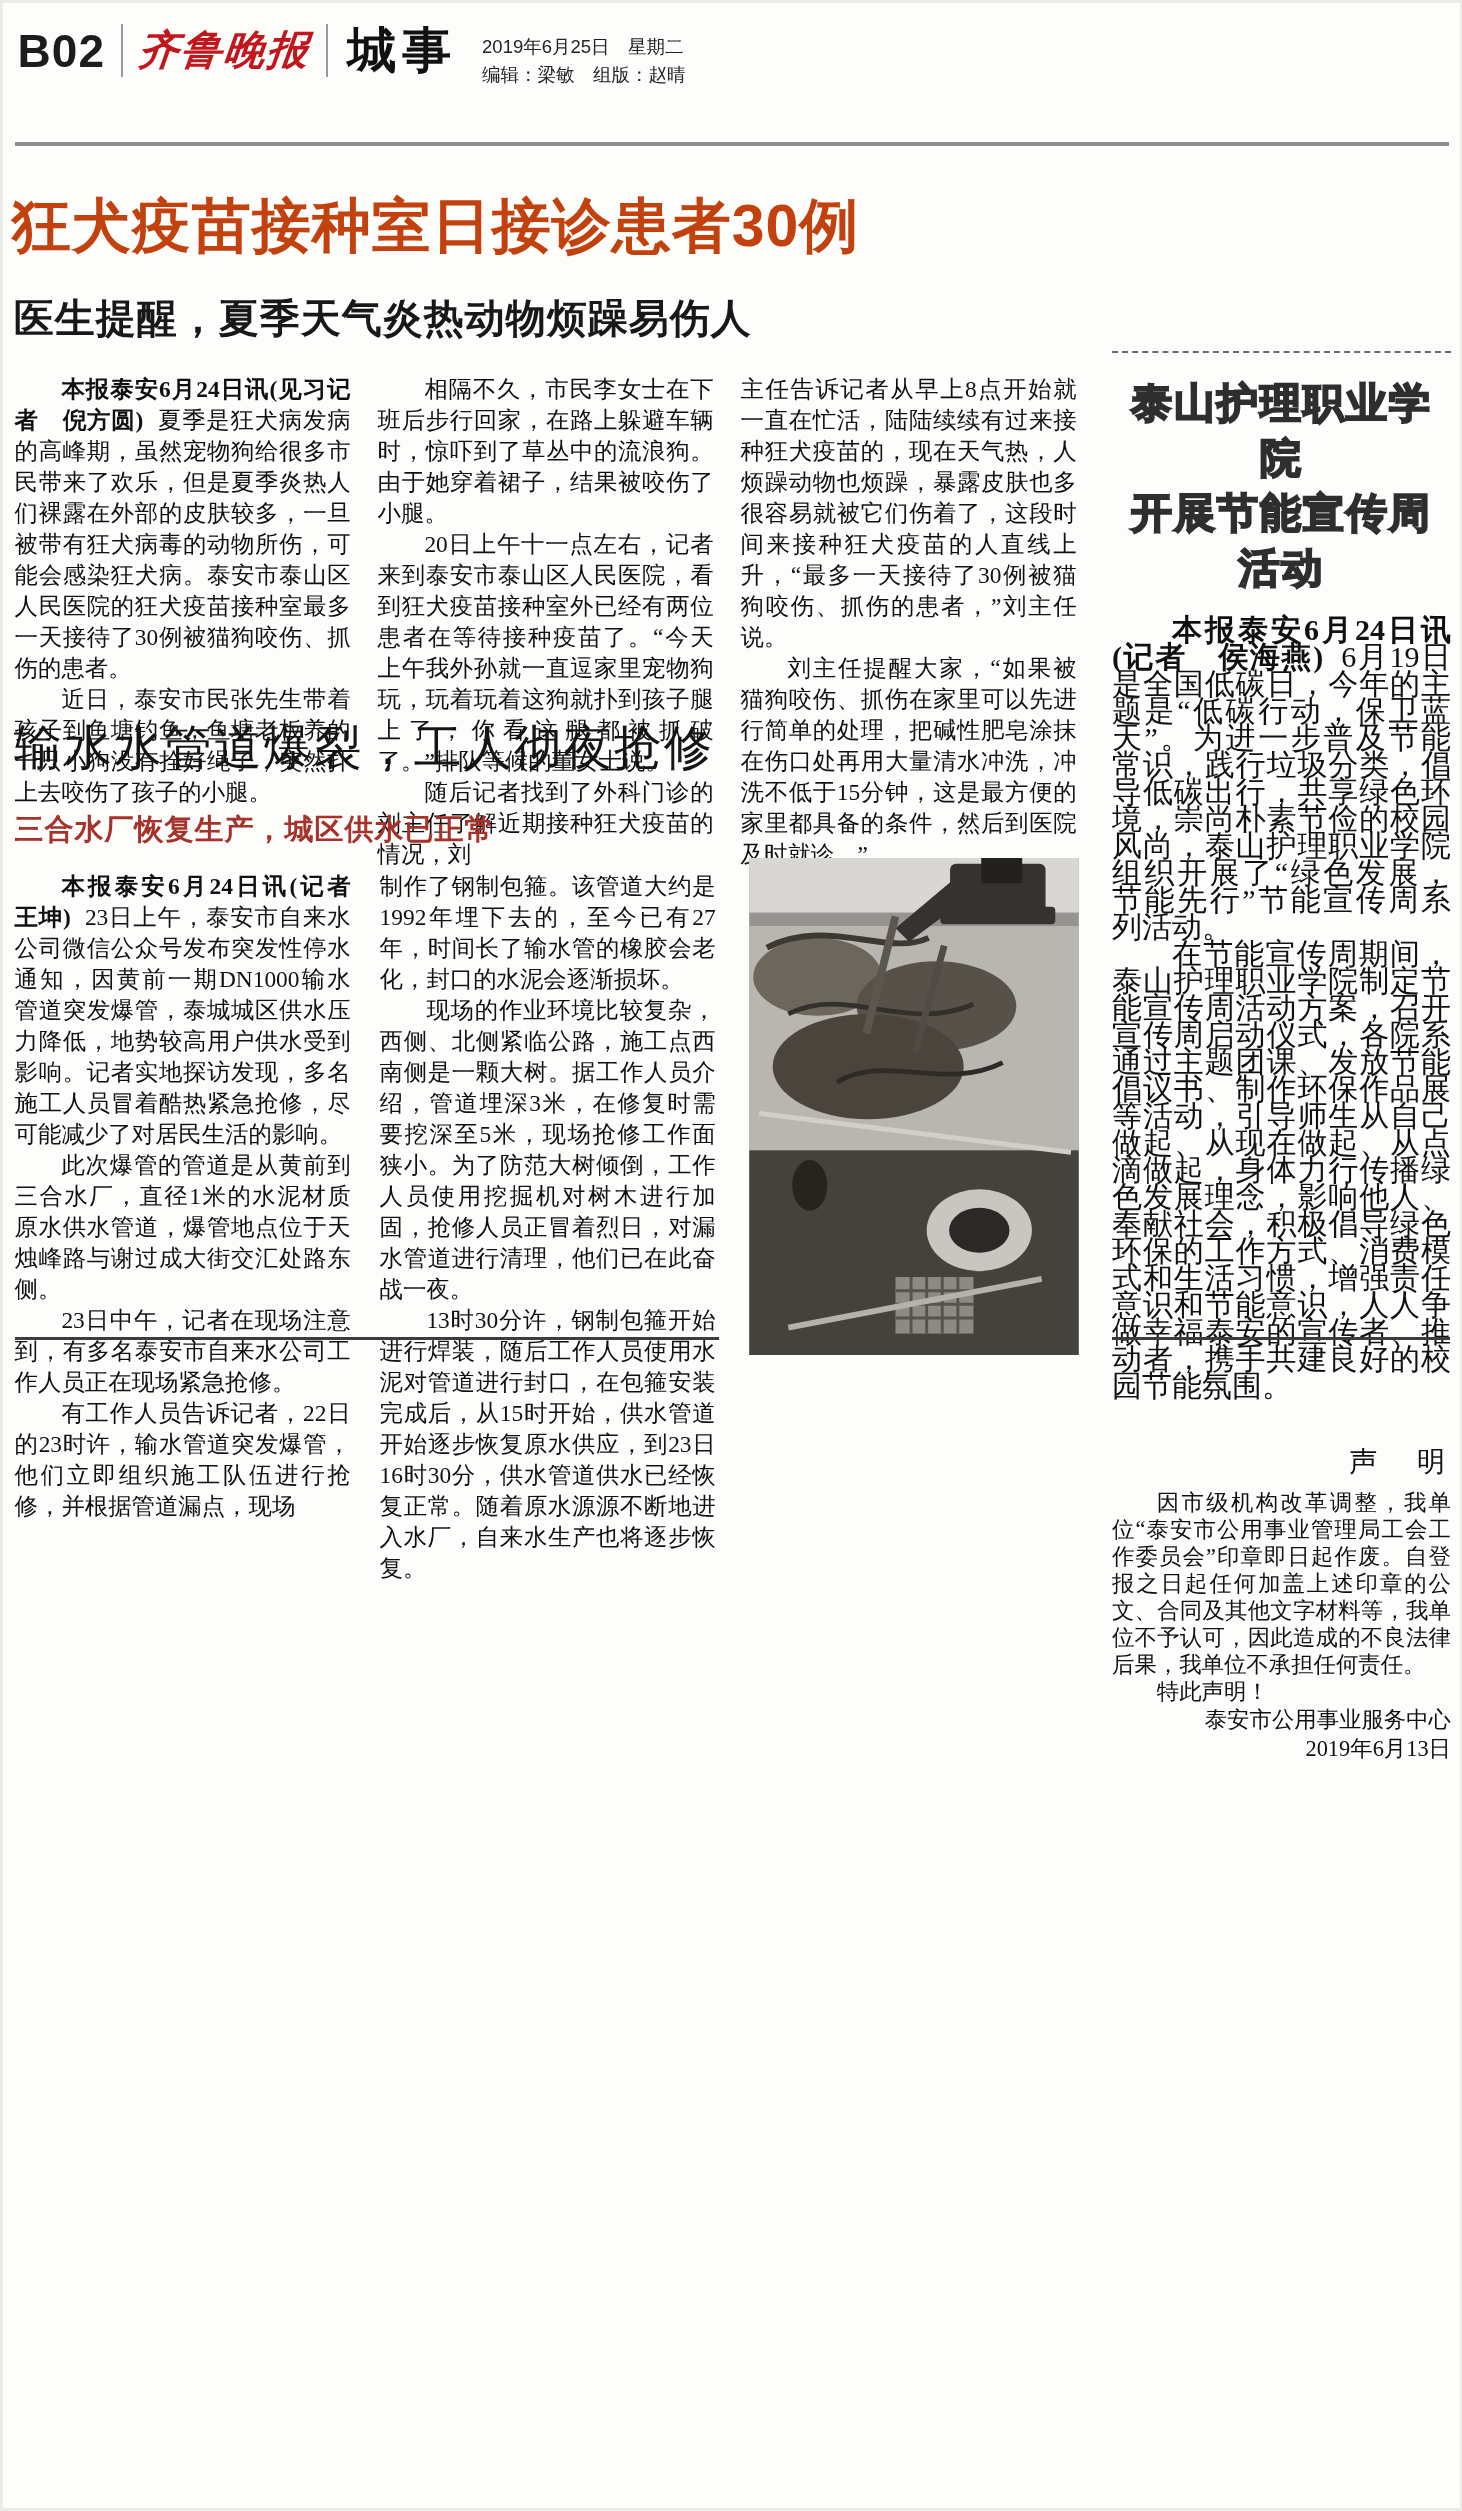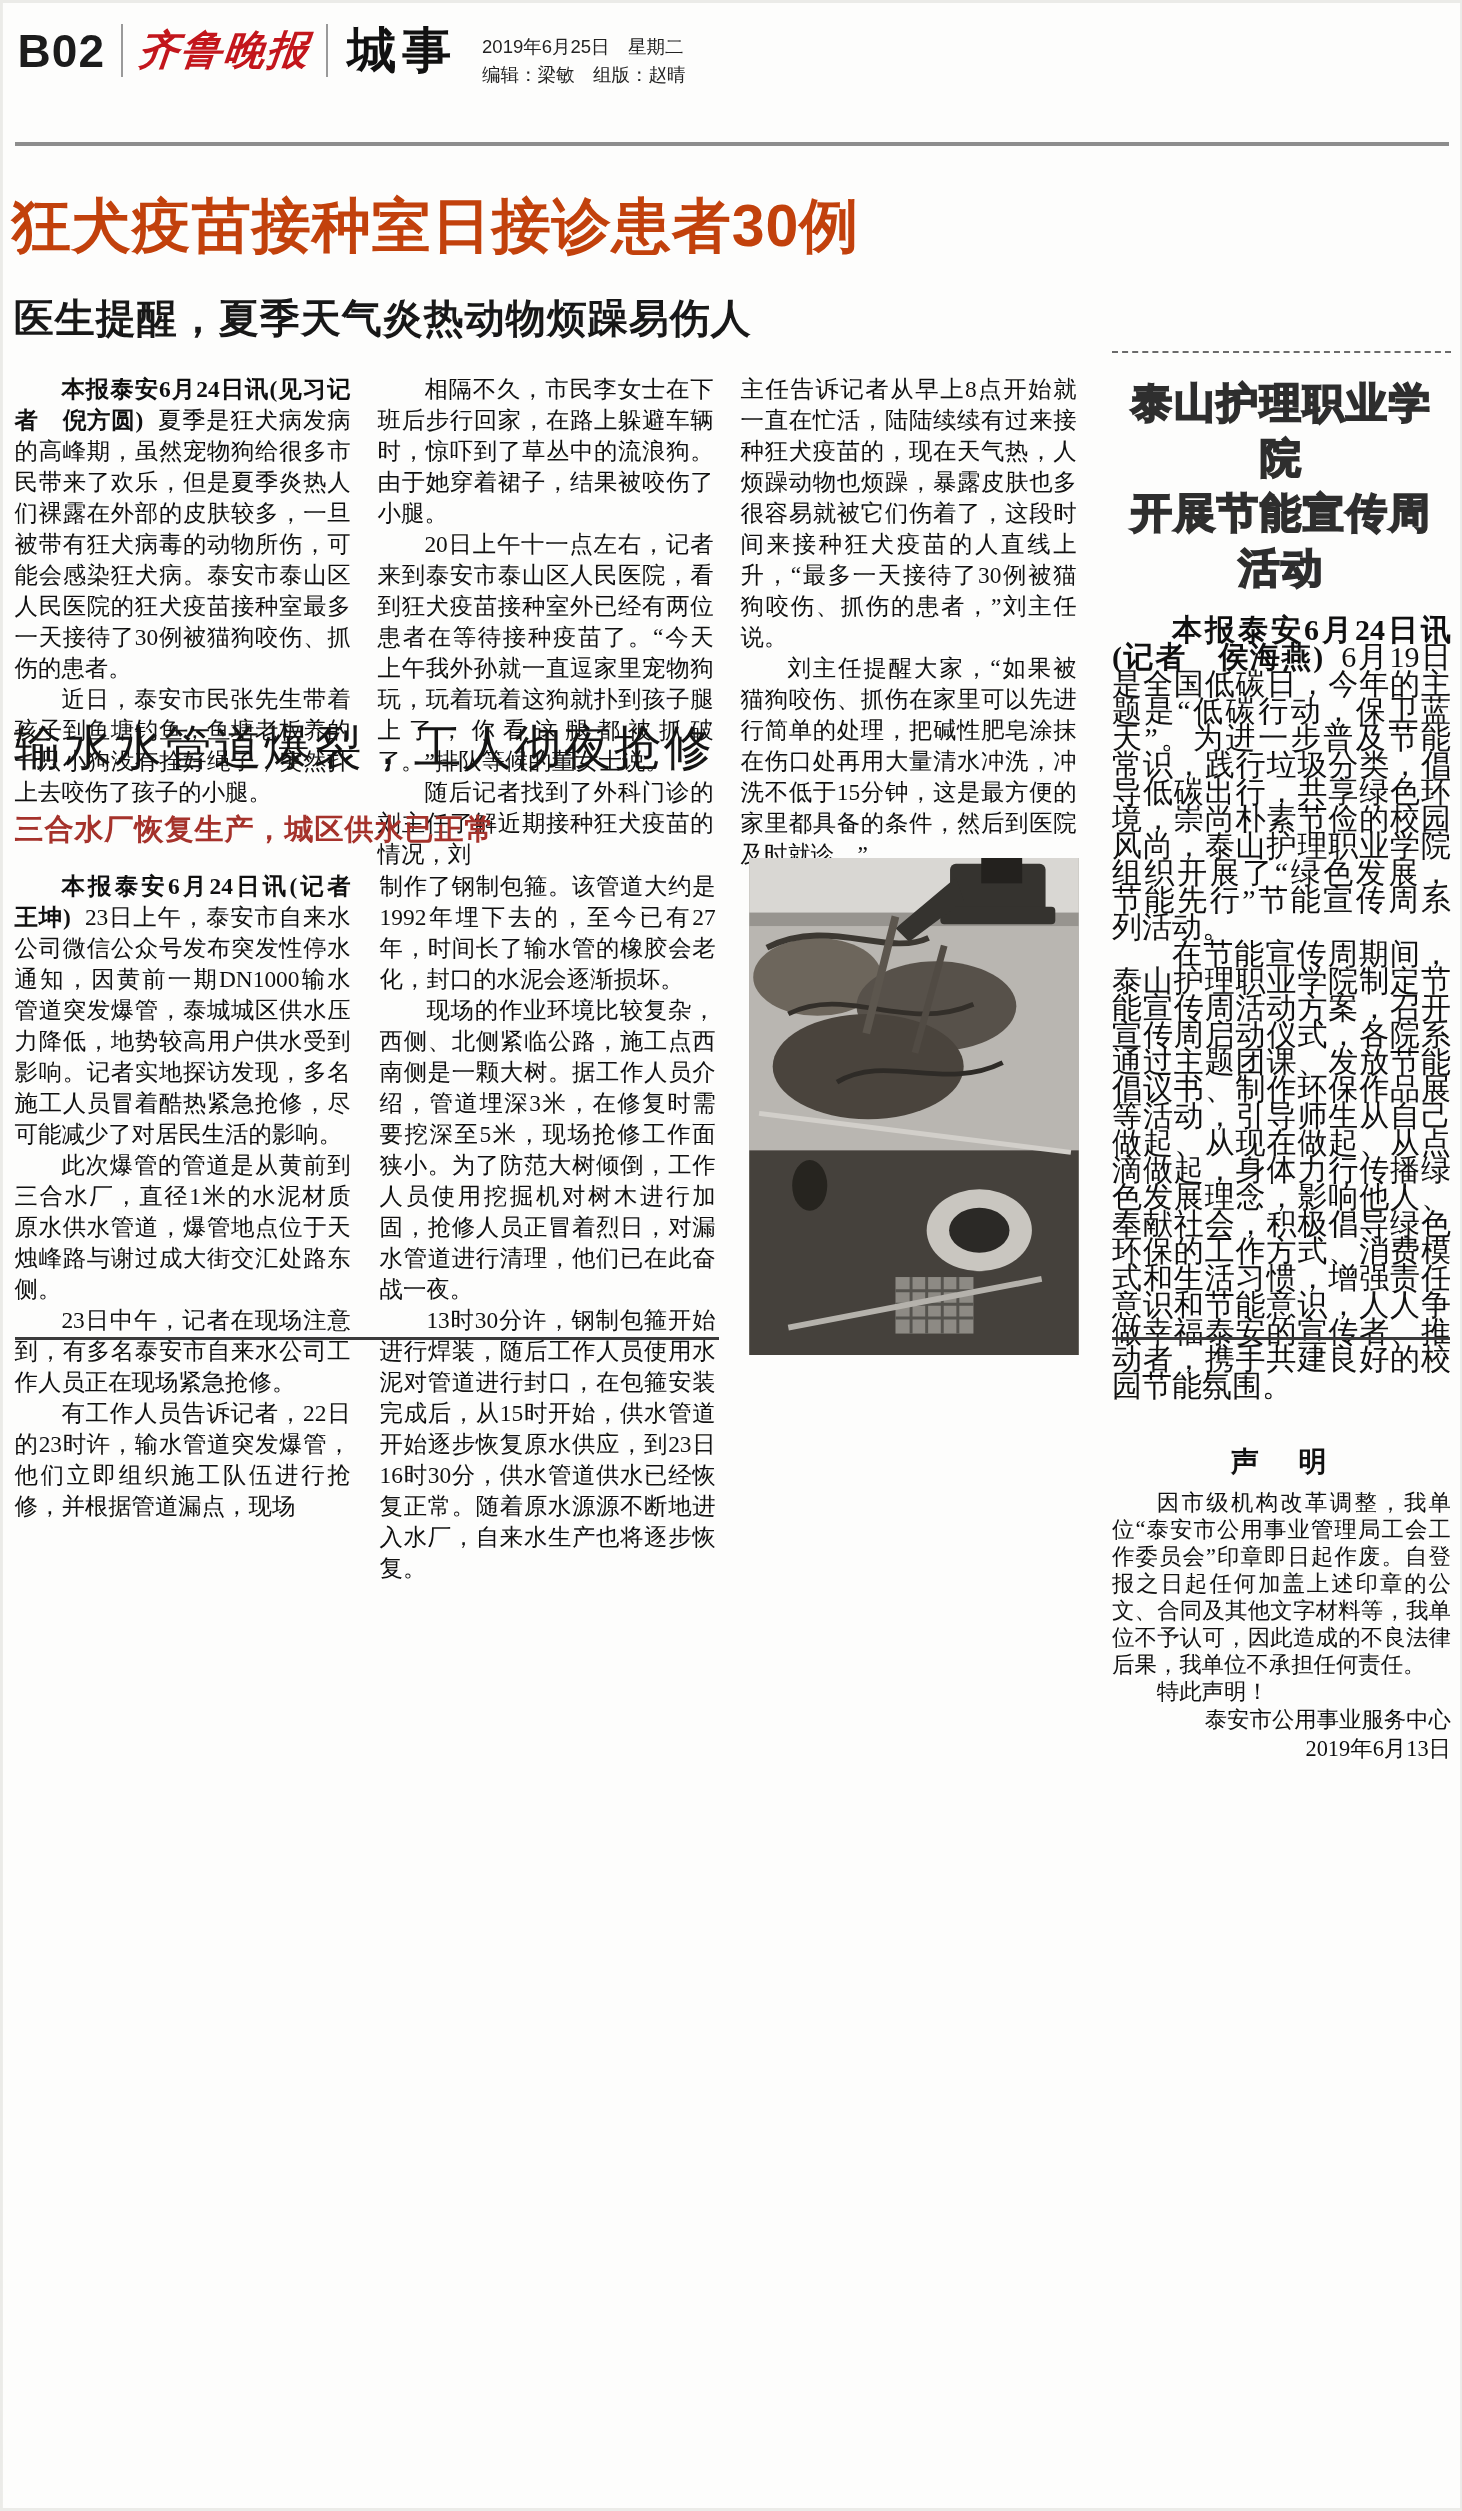--- a/index.html
+++ b/index.html
@@ -38,21 +38,21 @@
   
   .photo { position:absolute; left:749px; top:858px; width:330px; height:497px; overflow:hidden; background:#b9b6b1; }
   
   .sidebar { position:absolute; left:1112px; top:351px; width:339px; border-top:2.9px dashed #6a6a6a; padding-top:23.4px; }
   .sb-title { text-align:center; font-family:"Liberation Sans", sans-serif; font-weight:bold;
               font-size:41px; line-height:55px; letter-spacing:2px;
               color:#ffffff; -webkit-text-stroke:2px #2e2e2e; }
   .sb-body { margin-top:19.5px; font-size:30px; line-height:27px; text-align:justify; color:#101010; }
   .sb-body p { margin:0; }
   .notice { margin-top:49px; font-size:22.4px; line-height:27px; text-align:justify; color:#101010; }
-  .notice-title { text-align:center; font-weight:bold; font-size:28px; letter-spacing:5.9px; margin-bottom:13.7px; color:#111; }
+  .notice-title { text-align:right; font-weight:normal; font-size:28px; letter-spacing:5.9px; margin-bottom:13.7px; color:#111; }
   .sign { text-align:right; text-indent:0; line-height:29px; }
   .closing { text-indent:2em; }
   
   .rule-bottom { position:absolute; top:1337px; height:2.9px; background:#3c3c3c; }
   .rb-left  { left:14.6px;  width:704px; }
   .rb-right { left:1112px; width:338px; }
 </style>
 </head>
 <body>
 

